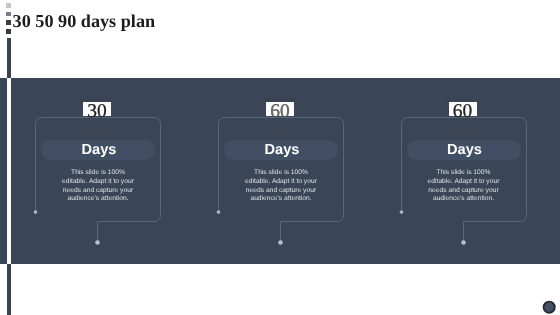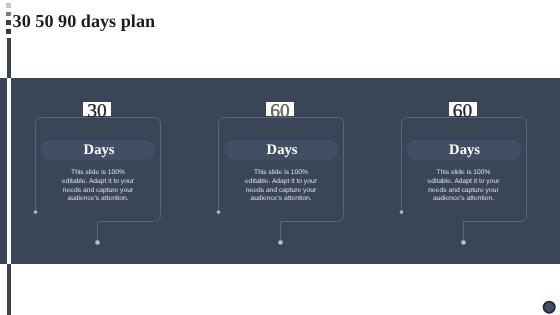--- a/index.html
+++ b/index.html
@@ -41,21 +41,21 @@
 
   .numbox{position:absolute;left:48px;top:-15px;width:28px;height:14px;background:#fbfbfb;
           padding-top:5px;box-sizing:border-box;
           display:flex;align-items:center;justify-content:center;
           font-family:"Liberation Serif",serif;font-size:19.5px;line-height:1;
           color:#232323;-webkit-text-stroke:0.28px #232323;filter:grayscale(1);}
 
   .pill{position:absolute;left:6px;top:23px;width:114px;height:19.5px;
         padding:2px 0 0 2px;box-sizing:border-box;border-radius:9.5px;
         display:flex;align-items:center;justify-content:center;
-        font-family:Liberation Serif, serif;font-weight:bold;font-size:14.6px;
+        font-family:Liberation Sans, sans-serif;font-weight:bold;font-size:14.6px;
         line-height:1;color:#ffffff;}
 
   .bodytxt{position:absolute;left:23px;top:52px;width:80px;text-align:center;
            font-size:6.7px;line-height:8.8px;color:#e8eaee;}
 
   .corner-circle{position:absolute;left:541px;top:299px;display:block;overflow:visible;}
 </style>
 </head>
 <body>
 

